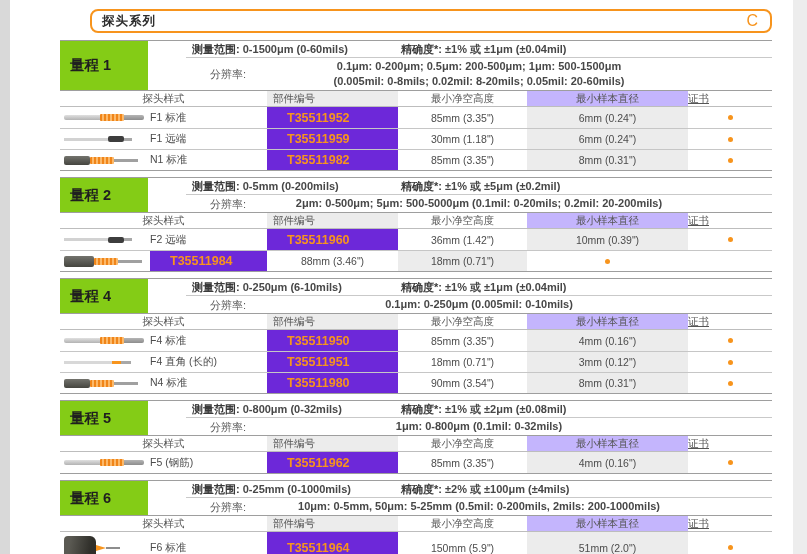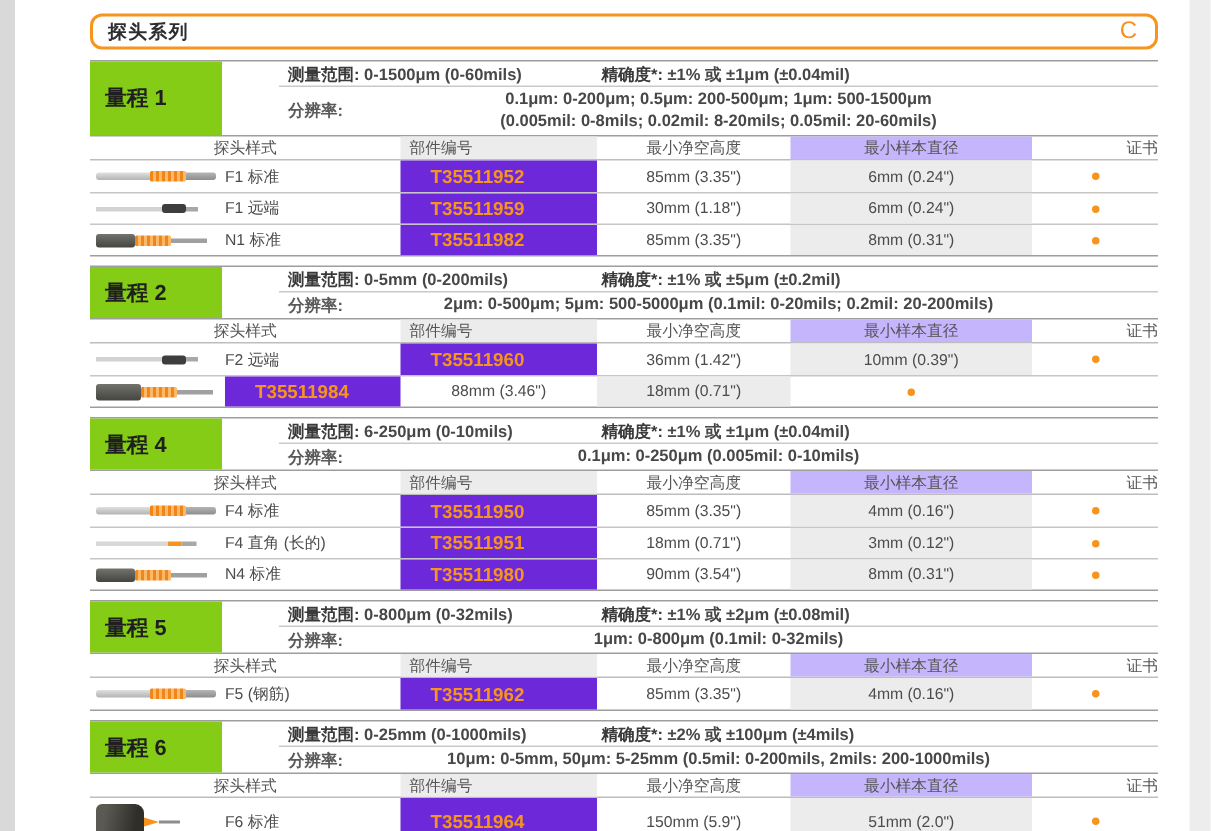--- a/index.html
+++ b/index.html
@@ -6,51 +6,51 @@
   html,body { width:807px; height:554px; background:#ffffff; overflow:hidden;
               font-family:"Liberation Sans","DejaVu Sans",sans-serif; color:#3f3f3f; }
   .edge-left  { position:absolute; left:0; top:0; width:10px; height:554px; background:#d9d9d9; }
   .edge-right { position:absolute; left:793px; top:0; width:14px; height:554px; background:#ededed; }
 
   .page { position:absolute; left:60px; top:9px; width:712px; }
 
   
   .title-bar { height:24px; border:2px solid #f7941d; border-radius:8px;
                display:flex; align-items:center; justify-content:space-between;
-               padding:0 12px 0 10px; margin-bottom:7px; background:#fff; }
+               padding:0 12px 0 10px; margin-bottom:7px; background:#fff;margin-left:30px; }
   .title-bar .t { font-size:12.5px; font-weight:bold; color:#2e2e2e; letter-spacing:1px; }
   .title-bar .c-badge { font-size:16px; color:#f7941d; line-height:1; cursor:pointer; }
 
   
   .block { border-top:1px solid #9e9e9e; border-bottom:1px solid #9e9e9e; margin-bottom:6px; }
 
   .spec-grid { display:grid; grid-template-columns:90px 1fr; }
   .range-cell { background:#84cc16; margin-right:2px; display:flex; align-items:center;
                 padding-left:10px; font-size:14.5px; font-weight:bold; color:#1f1f1f; }
   .spec-rows { font-size:11px;margin-left:36px; }
   .spec-a { display:flex; align-items:center; height:16px; padding-left:6px; }
   .spec-a .pair-range { width:209px; }
   .k { font-weight:bold; color:#3a3a3a; }
   .v { font-weight:600; color:#474747; }
   .spec-b { position:relative; border-top:1px solid #c9c9c9; padding:1px 0; }
-  .res-k { position:absolute; left:6px; top:50%; transform:translateY(-50%);
-           font-weight:bold; color:#5a5a5a; }
+  .res-k { position:absolute; left:24px; top:50%; transform:translateY(-50%);
+           font-weight:normal; color:#5a5a5a; }
   .res-lines { text-align:center; }
   .res-lines div { line-height:15px; font-weight:600; color:#474747; }
   .res-lines div:empty { display:none; }
 
   
   .cols-row { display:grid; grid-template-columns:207px 131px 129px 161px 84px;
               height:17px; border-top:1px solid #9e9e9e; border-bottom:1px solid #bdbdbd;
               font-size:10.5px; color:#555; align-items:center; }
   .cols-row .h-style { text-align:center; }
   .cols-row .h-part { background:#ececec; padding-left:6px; height:100%; display:flex; align-items:center;font-family:Liberation Mono, monospace; }
   .cols-row .h-clear { text-align:center; }
   .cols-row .h-diam { background:#c4b5fd; height:100%; display:flex; align-items:center; justify-content:center; }
-  .cols-row .h-cert { text-align:right; }
+  .cols-row .h-cert { text-align:left;text-decoration:underline; }
 
   .prow { display:grid; grid-template-columns:90px 117px 131px 129px 161px 84px;
           height:21px; align-items:stretch; font-size:10.5px; color:#4c4c4c; }
   .prow + .prow { border-top:1px solid #c6c6c6; }
   .prow.tall { height:31px; }
   .cell { display:flex; align-items:center; }
   .cell.ctr { justify-content:center; }
   .cell.part { background:#6d28d9; padding-left:20px; color:#f7941d; font-size:12.5px;font-weight:bold; }
   .cell.diam { background:#ececec; justify-content:center; }
   .cert-dot { width:5px; height:5px; border-radius:50%; background:#f7941d; }
@@ -216,21 +216,21 @@
           <span class="cert-dot"></span>
         </div>
     </div>
   </section>
 
   <section class="block">
     <div class="spec-grid">
       <div class="range-cell">量程 4</div>
       <div class="spec-rows">
         <div class="spec-a">
-          <div class="pair-range"><span class="k">测量范围:</span> <span class="v">6-250μm (0-10mils)</span></div>
+          <div class="pair-range"><span class="k">测量范围:</span> <span class="v">0-250μm (6-10mils)</span></div>
           <div><span class="k">精确度*:</span> <span class="v">±1% 或 ±1μm (±0.04mil)</span></div>
         </div>
         <div class="spec-b">
           <span class="res-k">分辨率:</span>
           <div class="res-lines">
             <div>0.1μm: 0-250μm (0.005mil: 0-10mils)</div>
           </div>
         </div>
       </div>
     </div>

